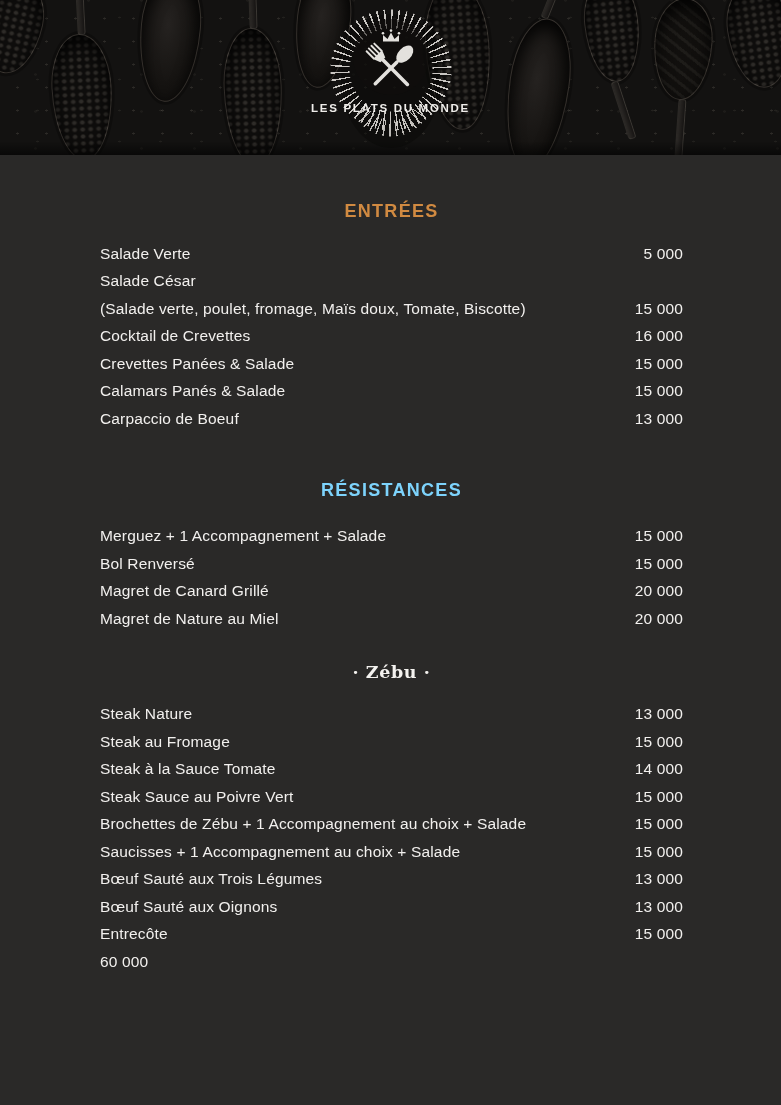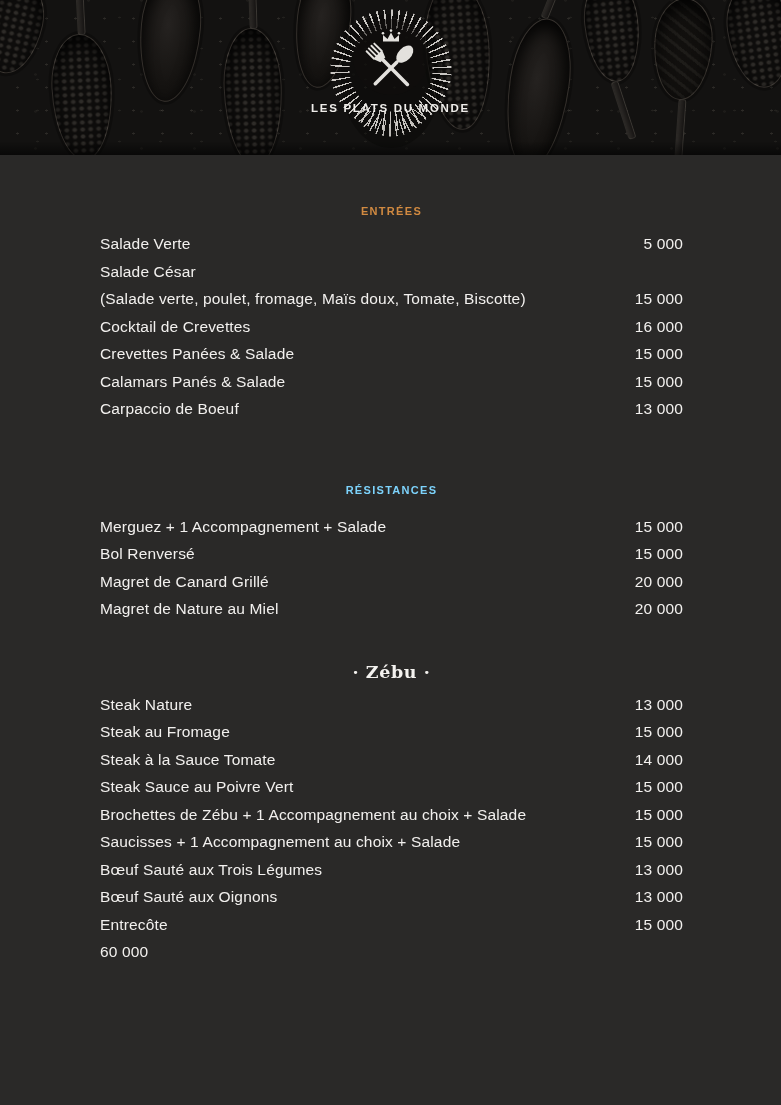--- a/index.html
+++ b/index.html
@@ -53,27 +53,27 @@
     mask:radial-gradient(circle at 50% 50%, transparent 0 26px, #000 27px 42px, transparent 43px);
     clip-path:polygon(18% 64%,82% 64%,100% 100%,0 100%);}
   .badge-circle{position:absolute;left:50%;top:11px;transform:translateX(-50%);
     width:76px;height:76px;border-radius:50%;background:rgba(16,15,13,0.55);}
   .emblem{position:absolute;left:50%;top:8px;transform:translateX(-50%);}
   .logo-title{position:absolute;top:94px;left:50%;transform:translateX(-50%);
     white-space:nowrap;font-size:11.5px;font-weight:bold;letter-spacing:1.7px;color:#efedea;}
 
   
   .menu{padding:44px 98px 0 100px;}
-  .section-title{font-size:11px;font-weight:bold;letter-spacing:1.3px;text-align:center;
+  .section-title{font-size:18px;font-weight:bold;letter-spacing:1.3px;text-align:center;
     height:24px;line-height:24px;}
   .section.sec-0 .section-title{margin:0 0 12px;color:#d18a41;}
   .section.sec-1 .section-title{margin:50px 0 16px;color:#7dd3fc;}
   .section.sec-2 .section-title{margin:32px 0 12px;color:#f4f2ef;
     font-family:"DejaVu Serif","Liberation Serif",serif;letter-spacing:0.6px;font-size:17.5px;}
-  .row{display:flex;justify-content:space-between;align-items:flex-start;height:27.5px;
+  .row{display:flex;justify-content:space-between;align-items:flex-end;height:27.5px;
     font-size:15.5px;letter-spacing:0.15px;}
   .item-name,.item-price{white-space:nowrap;}
   .item-note{font-size:11px;color:#cfccc8;height:16px;margin-top:-5px;letter-spacing:0.3px;}
 </style>
 </head>
 <body>
 
 <div class="page">
 
   <header class="hero">

